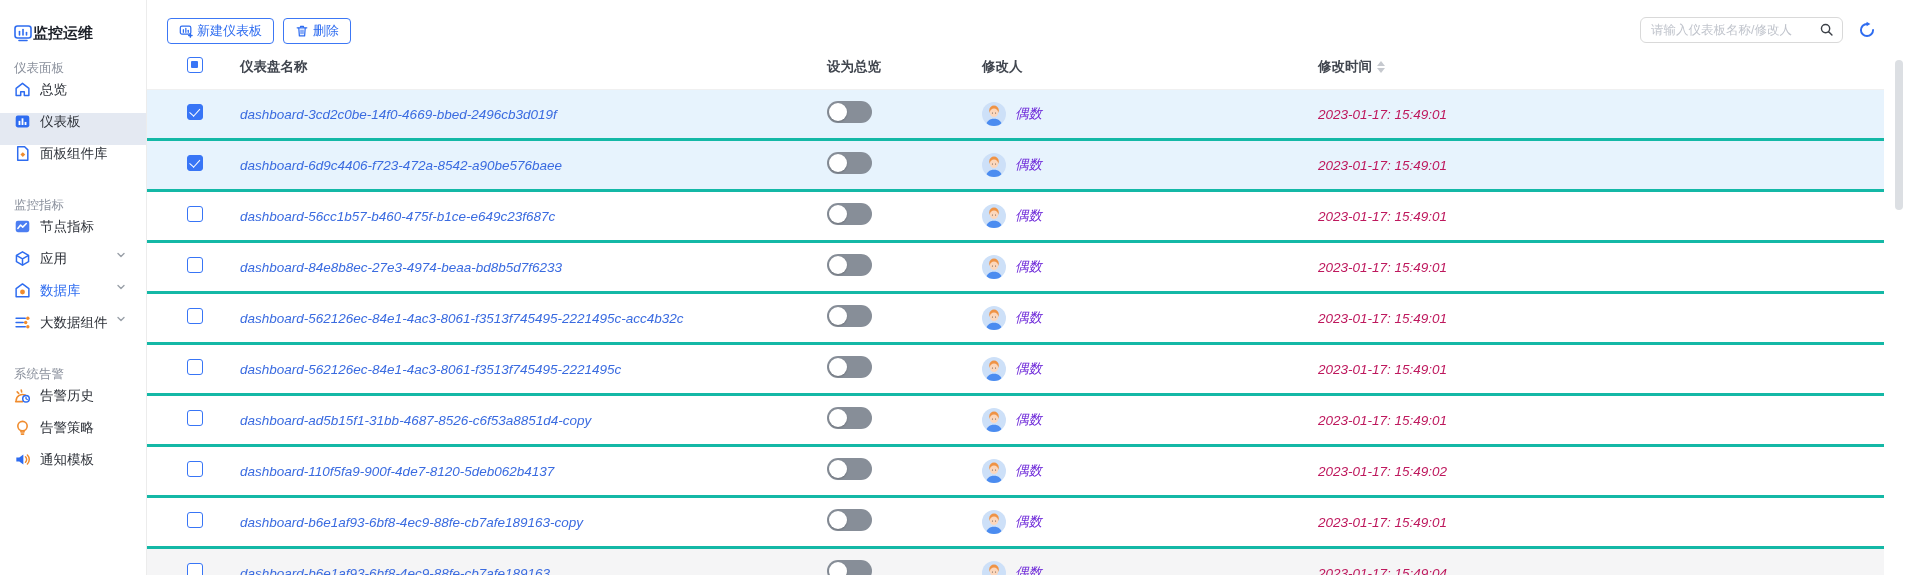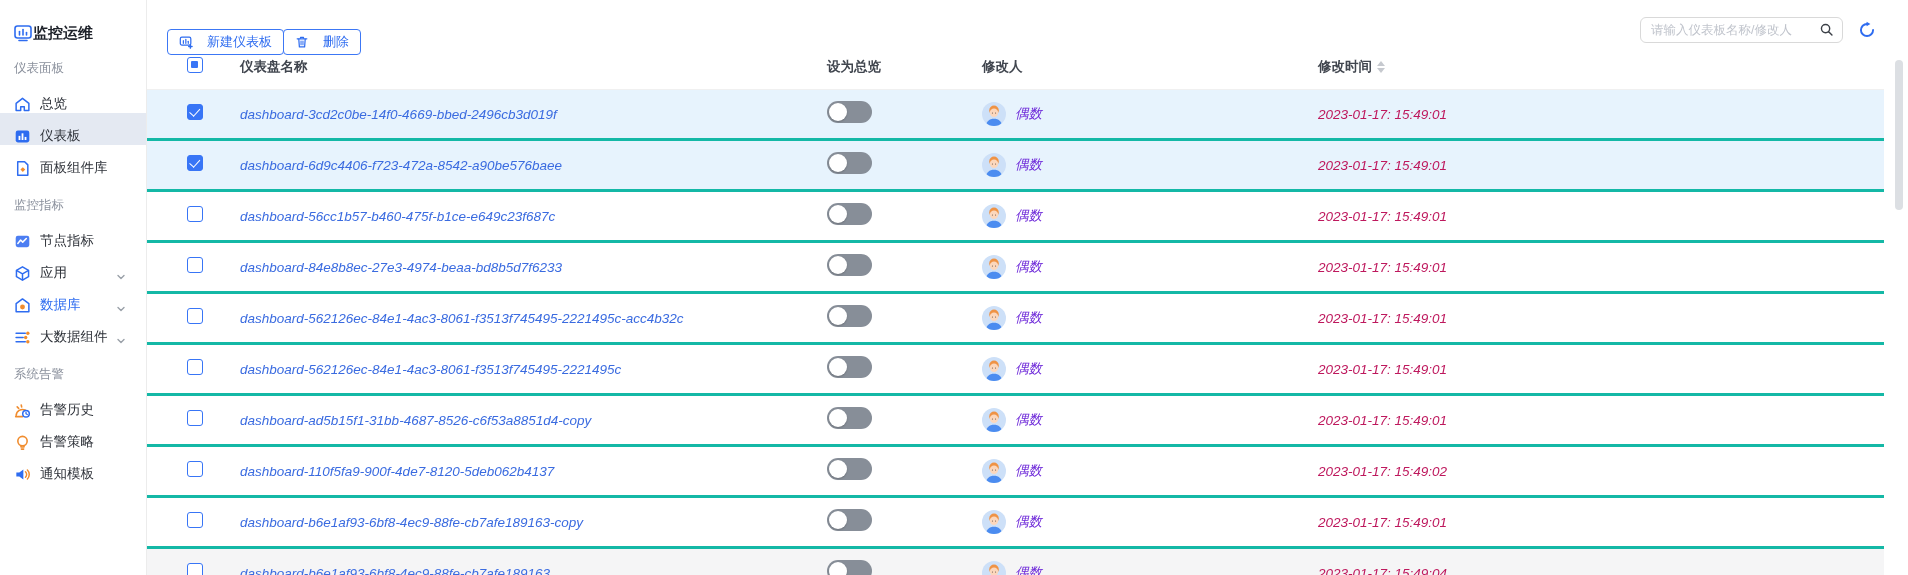--- a/index.html
+++ b/index.html
@@ -8,30 +8,30 @@
   .app { position:relative; width:1908px; height:575px; display:flex; }
 
   
   .sidebar { width:147px; height:575px; border-right:1px solid #ececec; padding-top:8px; flex:0 0 147px; background:#fff; }
   .logo { height:50px; display:flex; align-items:center; padding-left:13px; }
   .logo-text { font-size:15px; font-weight:700; color:#1f232b; }
   .sec { margin-top:18px; }
   .sec:first-child { margin-top:0; }
   .sec-title { height:20px; line-height:20px; padding-left:14px; font-size:12.5px; color:#8a909c; }
   .sec-items { margin-top:3px; }
-  .side-item { height:32px; display:flex; align-items:flex-end; padding-left:14px; padding-right:24px; gap:9px; cursor:pointer; position:relative; }
+  .side-item { height:32px; display:flex; align-items:flex-start; padding-left:14px; padding-right:24px; gap:9px; cursor:pointer; position:relative; }
   .side-item .lbl { font-size:13.5px; color:#2d3138; }
   .side-item.active { background:#e4e9f2; }
   .side-item.hl .lbl { color:#2e6cf0; }
   .side-item .icn { width:17px; height:17px; flex:0 0 17px; }
   .side-item .chev { position:absolute; right:20px; width:10px; height:10px; color:#9aa0a8; }
 
   
   .main { position:relative; flex:1; height:575px; }
-  .btn { position:absolute; top:29px; height:26px; display:inline-flex; align-items:center; gap:14px;
+  .btn { position:absolute; top:18px; height:26px; display:inline-flex; align-items:center; gap:4px;
     border:1px solid #3c77f5; border-radius:4px; background:#fff; color:#2e6cf0; font-size:13px;
     padding:0 11px; cursor:pointer; }
   .btn svg { width:14px; height:14px; }
   .btn-new { left:20px; }
   .btn-del { left:136px; }
   .search-wrap { position:absolute; left:1493px; top:17px; width:203px; height:26px; }
   .search-wrap input { width:100%; height:100%; border:1px solid #d9d9d9; border-radius:6px; padding:0 30px 0 10px;
     font-size:12.5px; color:#15803d; outline:none; font-family:inherit; }
   .search-wrap input::placeholder { color:#c0c4cc; }
   .search-ic { position:absolute; right:9px; top:5px; width:15px; height:15px; cursor:pointer; }

